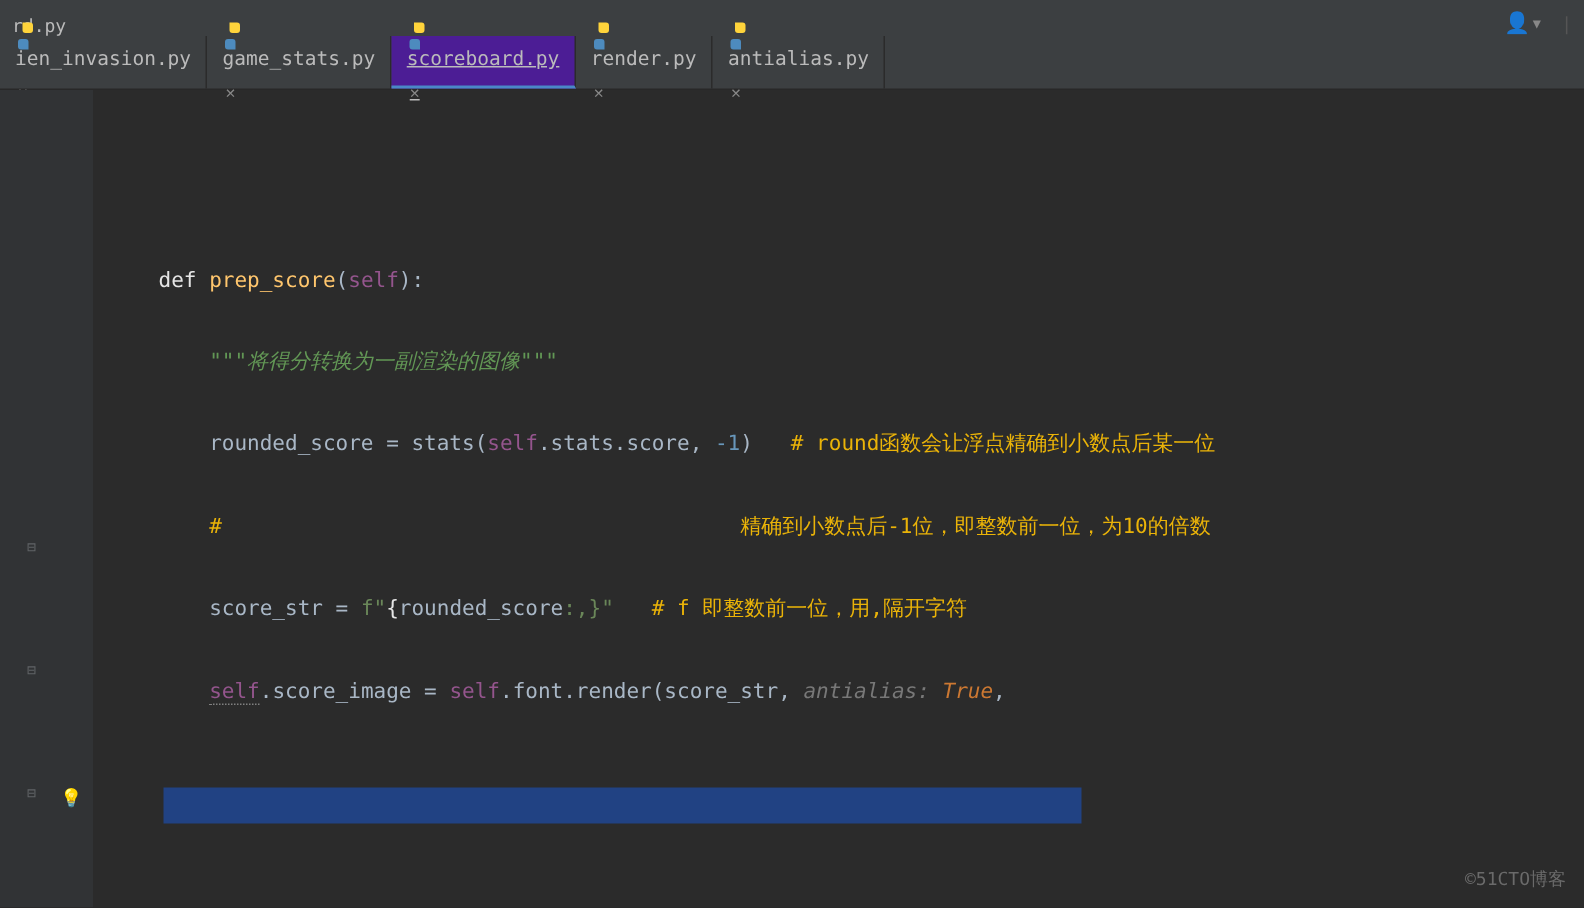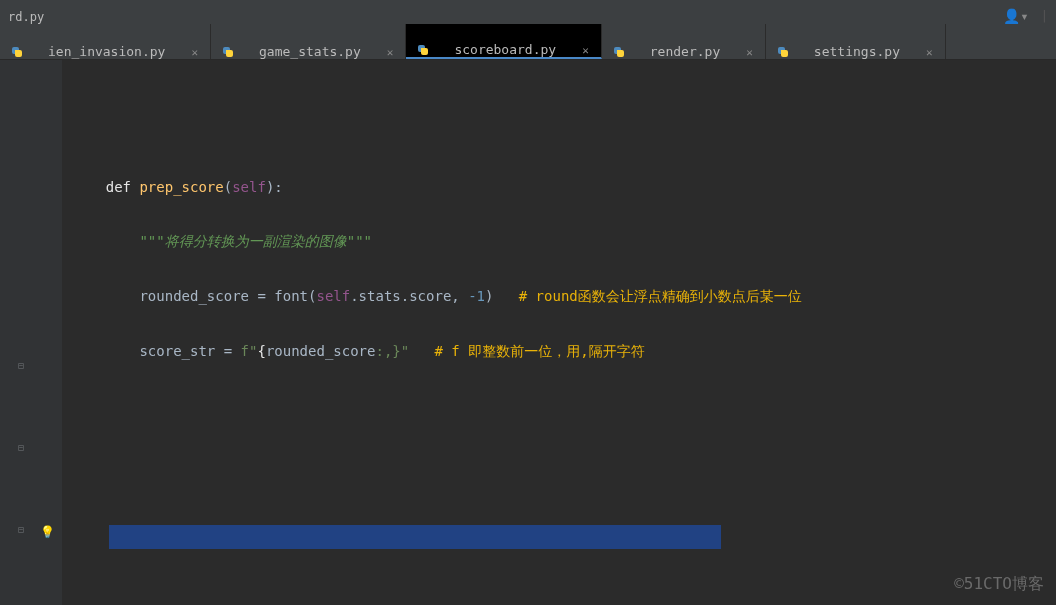--- a/index.html
+++ b/index.html
@@ -34,31 +34,33 @@
     }
     .tabs-bar {
       background: #3c3f41;
       height: 36px;
       display: flex;
       align-items: stretch;
       border-bottom: 1px solid #282828;
     }
     .tab {
       display: flex;
-      align-items: flex-end;
-      gap: 24px;
+      align-items: flex-start;
+      gap: 8px;
       padding: 0 10px;
       color: #bbbbbb;
       font-size: 13px;
       border-right: 1px solid #2b2b2b;
       cursor: pointer;
+      flex-direction: column;
     }
     .tab.active {
-      background: #000000;
+      background: #4c1d95;
       border-bottom: 2px solid #4a88c7;
+      text-decoration: underline;
     }
     .tab-close {
       color: #888;
       font-size: 11px;
       padding: 0 2px;
       cursor: pointer;
     }
     .py-icon {
       display: inline-block;
       width: 14px;
@@ -134,21 +136,21 @@
       height: 24px;
       left: 0;
       z-index: 0;
     }
     .code-text { position: relative; z-index: 1; }
     .watermark {
       position: absolute;
       right: 12px;
       bottom: 10px;
       color: #6a6a6a;
-      font-size: 16px;
+      font-size: 12px;
     }
   </style>
 </head>
 <body>
 
 <div class="title-bar">
   <span>rd.py</span>
   <div class="title-bar-right">
     <span class="user-icon">👤▾</span>
     <span style="color:#555">|</span>
@@ -171,39 +173,41 @@
     <span>scoreboard.py</span>
     <span class="tab-close">✕</span>
   </div>
   <div class="tab">
     <span class="py-icon"></span>
     <span>render.py</span>
     <span class="tab-close">✕</span>
   </div>
   <div class="tab">
     <span class="py-icon"></span>
-    <span>settings.py</span>
+    <span>antialias.py</span>
     <span class="tab-close">✕</span>
   </div>
 </div>
 
 <div class="editor">
   <div class="gutter">
     <span class="fold-mark" style="top:300px">⊟</span>
     <span class="fold-mark" style="top:382px">⊟</span>
     <span class="fold-mark" style="top:464px">⊟</span>
     <span class="bulb" style="top:465px">💡</span>
   </div>
   <div class="code">
     <div class="hl-line" style="top:465px;left:47px;width:612px"></div>
     <div class="code-text">
 <span class="line">    <span class="kw">def </span><span class="fn">prep_score</span><span>(</span><span class="self">self</span><span>):</span></span>
 <span class="line">        <span class="doc">"""将得分转换为一副渲染的图像"""</span></span>
-<span class="line">        <span>rounded_score = </span><span class="ident">font</span><span>(</span><span class="self">self</span><span>.stats.score, </span><span class="num">-1</span><span>)   </span><span class="com"># round函数会让浮点精确到小数点后某一位</span></span>
+<span class="line">        <span>rounded_score = </span><span class="ident">stats</span><span>(</span><span class="self">self</span><span>.stats.score, </span><span class="num">-1</span><span>)   </span><span class="com"># round函数会让浮点精确到小数点后某一位</span></span>
+<span class="line">        <span class="com">#                                         </span><span class="com">精确到小数点后-1位，即整数前一位，为10的倍数</span></span>
 <span class="line">        <span>score_str = </span><span class="str">f"</span><span class="kw">{</span><span>rounded_score</span><span class="str">:,}</span><span class="str">"</span><span>   </span><span class="com"># f 即整数前一位，用,隔开字符</span></span>
+<span class="line">        <span class="self-u warn">self</span><span>.</span><span class="warn">score_image</span><span> = </span><span class="self">self</span><span>.font.render(score_str</span><span>,</span><span class="hint"> antialias: </span><span class="hint-val">True</span><span>,</span></span>
 <span class="line"></span>
 
 
 
 
 
 
 
 
 

